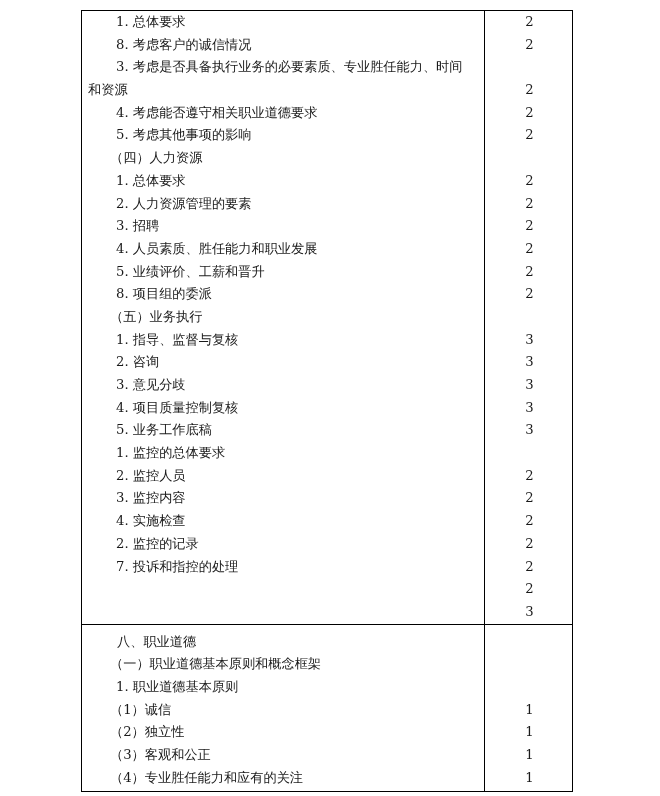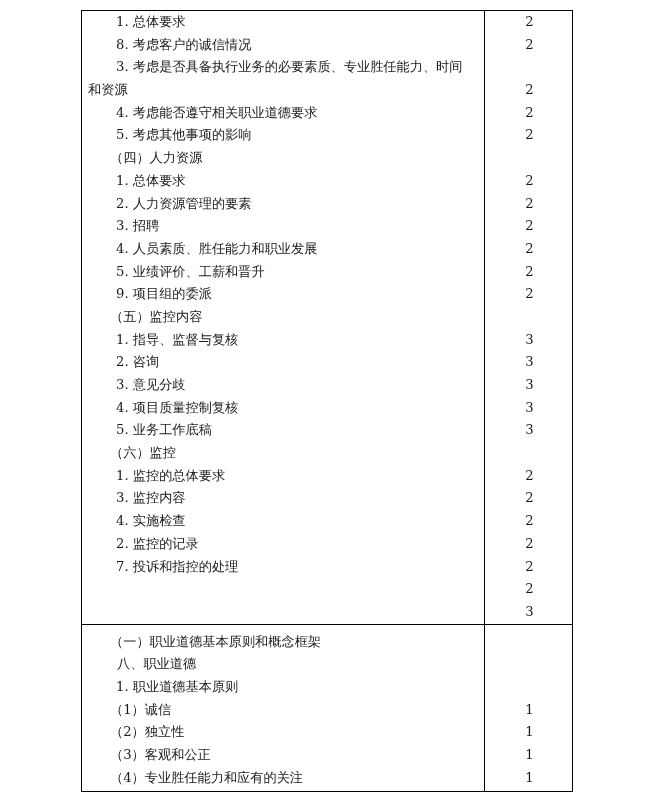--- a/index.html
+++ b/index.html
@@ -73,29 +73,29 @@
         <div class="line indent">3. 考虑是否具备执行业务的必要素质、专业胜任能力、时间</div>
         <div class="line no-indent">和资源</div>
         <div class="line indent">4. 考虑能否遵守相关职业道德要求</div>
         <div class="line indent">5. 考虑其他事项的影响</div>
         <div class="line indent-h">（四）人力资源</div>
         <div class="line indent">1. 总体要求</div>
         <div class="line indent">2. 人力资源管理的要素</div>
         <div class="line indent">3. 招聘</div>
         <div class="line indent">4. 人员素质、胜任能力和职业发展</div>
         <div class="line indent">5. 业绩评价、工薪和晋升</div>
-        <div class="line indent">9. 项目组的委派</div>
-        <div class="line indent-h">（五）监控内容</div>
+        <div class="line indent">8. 项目组的委派</div>
+        <div class="line indent-h">（五）业务执行</div>
         <div class="line indent">1. 指导、监督与复核</div>
         <div class="line indent">2. 咨询</div>
         <div class="line indent">3. 意见分歧</div>
         <div class="line indent">4. 项目质量控制复核</div>
         <div class="line indent">5. 业务工作底稿</div>
-        <div class="line indent-h">（六）监控</div>
         <div class="line indent">1. 监控的总体要求</div>
+        <div class="line indent">2. 监控人员</div>
         <div class="line indent">3. 监控内容</div>
         <div class="line indent">4. 实施检查</div>
         <div class="line indent">2. 监控的记录</div>
         <div class="line indent">7. 投诉和指控的处理</div>
       </div>
     <div class="col-right" id="s0-right">
         <div class="score">2</div>
         <div class="score">2</div>
         <div class="score"></div>
         <div class="score">2</div>
@@ -119,22 +119,22 @@
         <div class="score">2</div>
         <div class="score">2</div>
         <div class="score">2</div>
         <div class="score">2</div>
         <div class="score">2</div>
         <div class="score">3</div>
       </div>
   </div>
   <div class="section second">
     <div class="col-left" id="s1-left">
+        <div class="line indent-s">八、职业道德</div>
         <div class="line indent-h">（一）职业道德基本原则和概念框架</div>
-        <div class="line indent-s">八、职业道德</div>
         <div class="line indent">1. 职业道德基本原则</div>
         <div class="line indent-h">（1）诚信</div>
         <div class="line indent-h">（2）独立性</div>
         <div class="line indent-h">（3）客观和公正</div>
         <div class="line indent-h">（4）专业胜任能力和应有的关注</div>
       </div>
     <div class="col-right" id="s1-right">
         <div class="score"></div>
         <div class="score"></div>
         <div class="score"></div>

